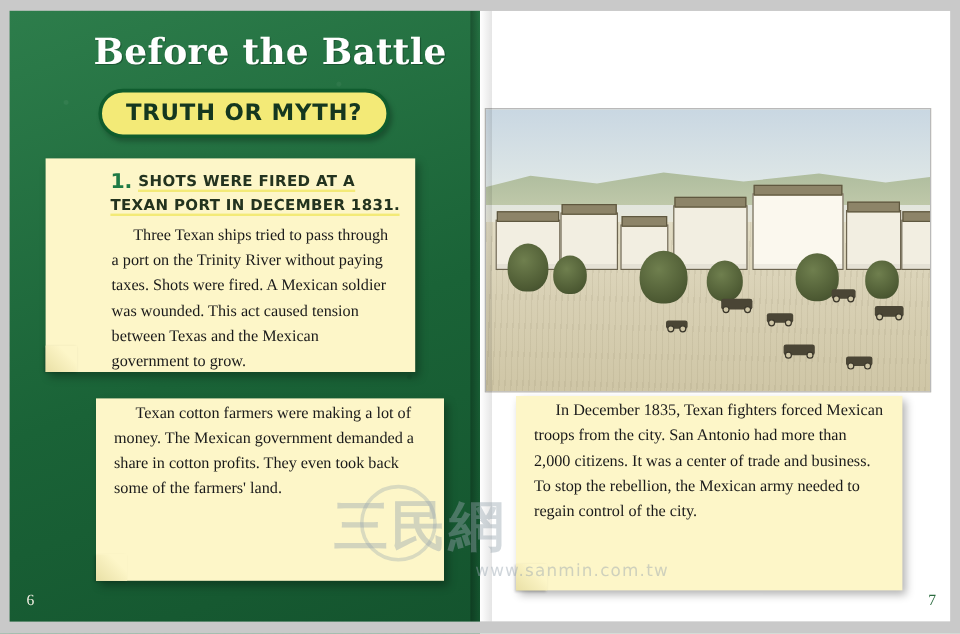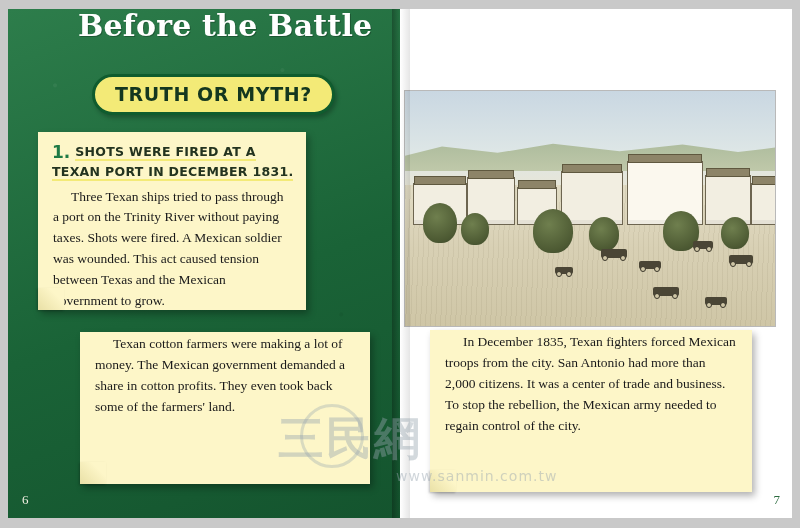--- a/index.html
+++ b/index.html
@@ -74,33 +74,33 @@
 
   
   .gutter {
     position:absolute; left:392px; top:9px; width:18px; height:509px;
     background: linear-gradient(90deg, rgba(0,0,0,0.28) 0%, rgba(0,0,0,0.0) 45%, rgba(0,0,0,0.10) 100%);
     z-index:30; pointer-events:none;
   }
 
   
   .heading {
-    position:absolute; left:78px; top:8px;
+    position:absolute; left:78px; top:26px;
     color:#ffffff;
     font-family:"DejaVu Serif", serif;
     font-weight:bold;
     font-size:30px;
     letter-spacing:.2px;
     text-shadow: 1px 1px 0 rgba(0,0,0,.25);
     z-index:20;
   }
 
   
   .banner {
-    position:absolute; left:92px; top:74px;
+    position:absolute; left:82px; top:74px;
     background:#f3ea77;
     border:3px solid #0f5c2e;
     border-radius:26px;
     padding:6px 20px 7px 20px;
     z-index:22;
     box-shadow: 2px 3px 4px rgba(0,0,0,.25);
   }
   .banner-text {
     font-family:"DejaVu Sans", sans-serif;
     font-weight:bold;
@@ -152,21 +152,21 @@
     line-height:1.55;
     color:#1a1a1a;
     padding: 2px 14px 12px 15px;
     text-indent: 18px;
   }
   .note-underline {
     border-bottom:2px solid #f3ea77;
   }
 
   
-  #note1 { left:38px; top:132px; width:268px; height:178px; }
+  #note1 { left:38px; top:132px; width:268px; height:178px;padding-left:40px; }
   
   #note2 { left:80px; top:332px; width:290px; height:152px; }
   
   #note3 { left:430px; top:330px; width:322px; height:162px; }
 
   
   .illus {
     position:absolute; left:404px; top:90px; width:370px; height:235px;
     border:1px solid #b9b9b9;
     overflow:hidden;

